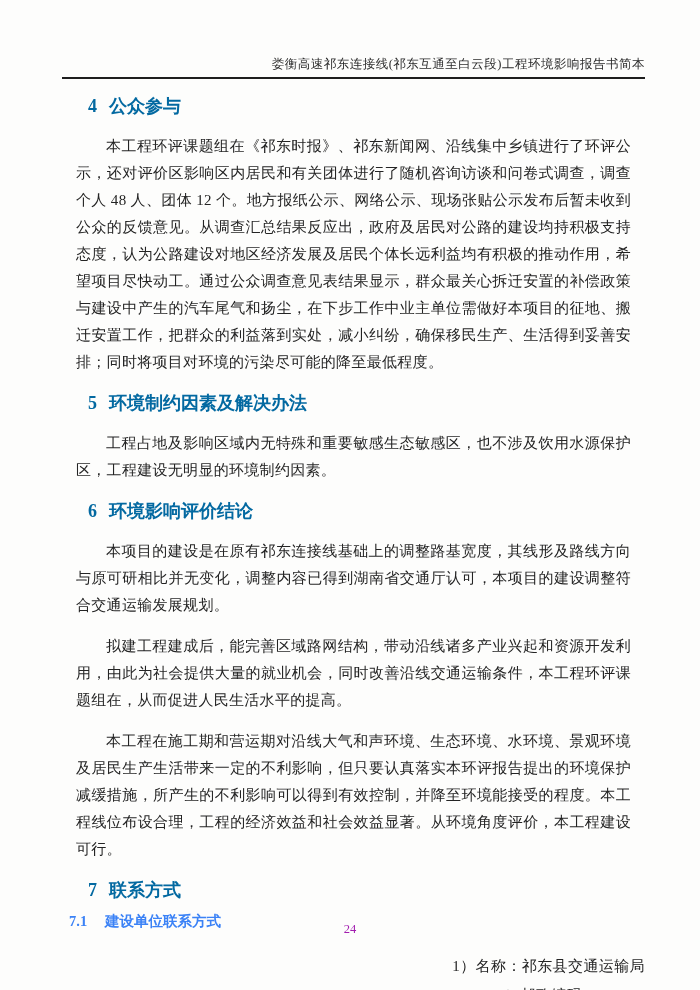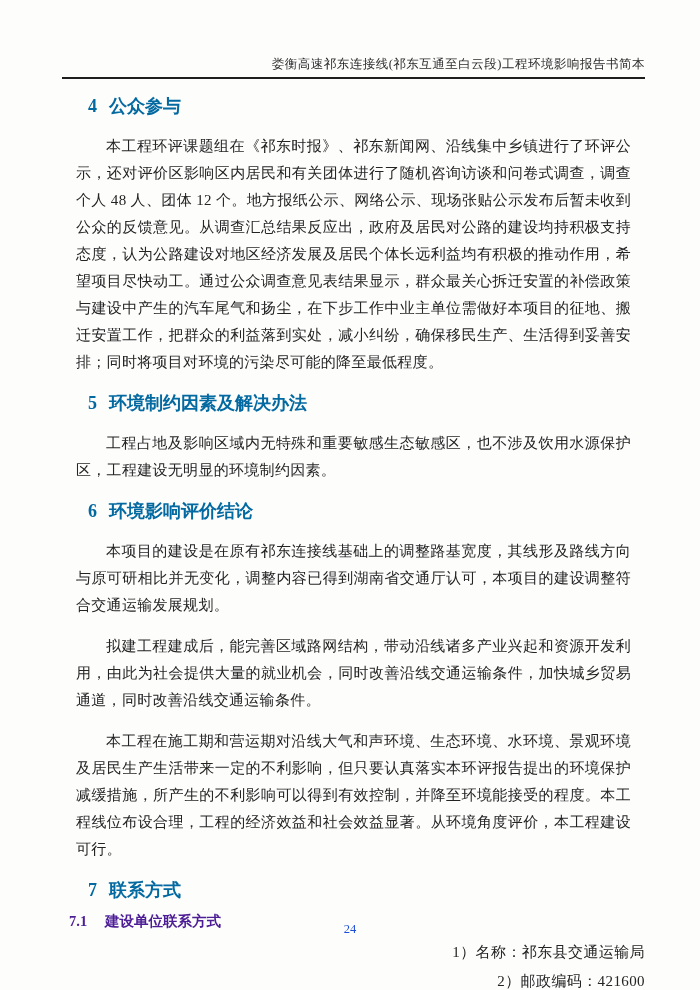--- a/index.html
+++ b/index.html
@@ -46,27 +46,27 @@
     line-height: 26px;
     color: #0369a1;
   }
   h2.sec-heading .sec-num {
     display: inline-block;
     min-width: 21px;
     font-family: "Liberation Serif", "DejaVu Serif", serif;
     font-weight: bold;
   }
   h3.sub-heading {
-    margin: 6px 0 4px 0;
+    margin: 6px 0 18px 0;
     padding-left: 7px;
     font-family: "Liberation Sans", "DejaVu Sans", sans-serif;
     font-size: 14.5px;
     font-weight: bold;
     line-height: 25px;
-    color: #4c1d95;
+    color: #3b82f6;
   }
   h3.sub-heading .sub-num {
     display: inline-block;
     min-width: 36px;
     font-family: "Liberation Serif", "DejaVu Serif", serif;
     font-weight: bold;
   }
   p.body-para {
     margin: 14px;
     text-indent: 2em;
@@ -88,21 +88,21 @@
     color: #242424;
     text-align: right;
   }
   .page-footer {
     position: absolute;
     left: 0;
     top: 922px;
     width: 700px;
     text-align: center;
     font-size: 12.5px;
-    color: #1d4ed8;
+    color: #a21caf;
   }
 </style>
 </head>
 <body>
 
 <div class="page">
 
   <div class="doc-header">娄衡高速祁东连接线(祁东互通至白云段)工程环境影响报告书简本</div>
 
   <div class="doc-body">
@@ -119,21 +119,21 @@
         <span class="sec-num">5</span><span>环境制约因素及解决办法</span>
       </h2>
       <p class="body-para">工程占地及影响区域内无特殊和重要敏感生态敏感区，也不涉及饮用水源保护区，工程建设无明显的环境制约因素。</p>
     </section>
 
     <section>
       <h2 class="sec-heading">
         <span class="sec-num">6</span><span>环境影响评价结论</span>
       </h2>
       <p class="body-para">本项目的建设是在原有祁东连接线基础上的调整路基宽度，其线形及路线方向与原可研相比并无变化，调整内容已得到湖南省交通厅认可，本项目的建设调整符合交通运输发展规划。</p>
-      <p class="body-para">拟建工程建成后，能完善区域路网结构，带动沿线诸多产业兴起和资源开发利用，由此为社会提供大量的就业机会，同时改善沿线交通运输条件，加快城乡贸易通道，同时改善沿线交通运输条件。</p>
+      <p class="body-para">拟建工程建成后，能完善区域路网结构，带动沿线诸多产业兴起和资源开发利用，由此为社会提供大量的就业机会，同时改善沿线交通运输条件，本工程环评课题组在，从而促进人民生活水平的提高。</p>
       <p class="body-para">本工程在施工期和营运期对沿线大气和声环境、生态环境、水环境、景观环境及居民生产生活带来一定的不利影响，但只要认真落实本环评报告提出的环境保护减缓措施，所产生的不利影响可以得到有效控制，并降至环境能接受的程度。本工程线位布设合理，工程的经济效益和社会效益显著。从环境角度评价，本工程建设可行。</p>
     </section>
 
     <section>
       <h2 class="sec-heading">
         <span class="sec-num">7</span><span>联系方式</span>
       </h2>
       <h3 class="sub-heading">
         <span class="sub-num">7.1</span><span>建设单位联系方式</span>
       </h3>

